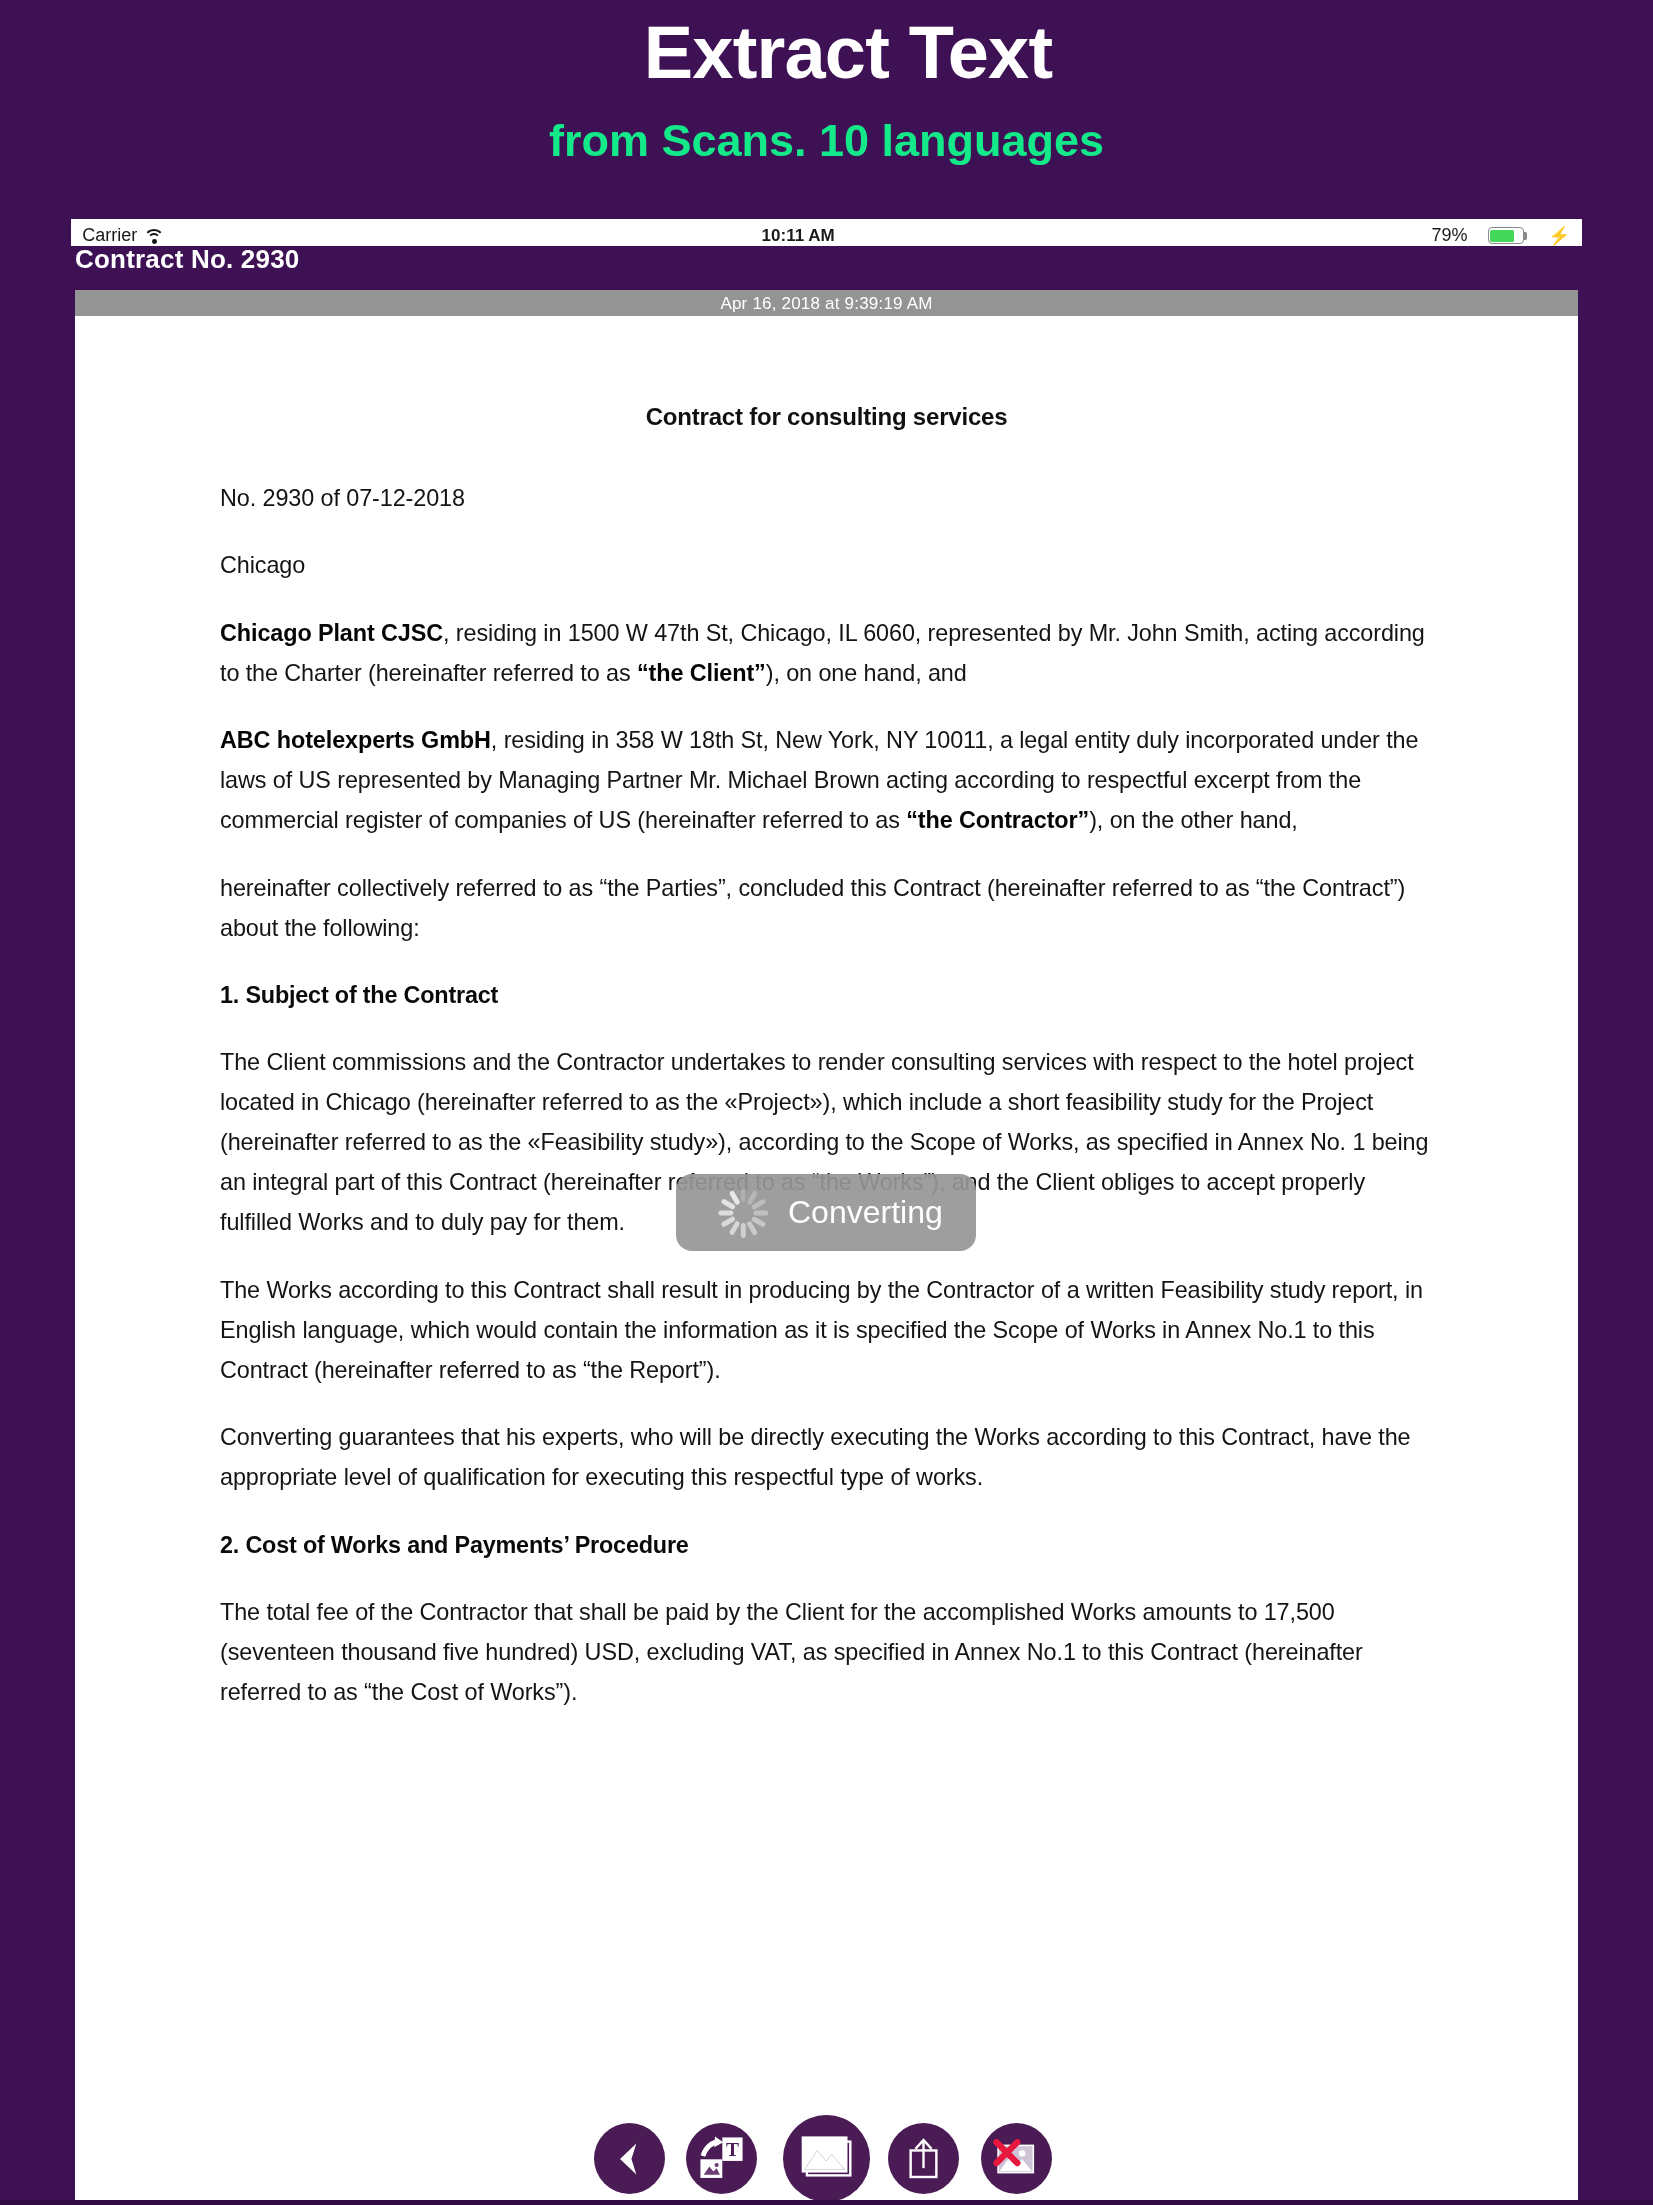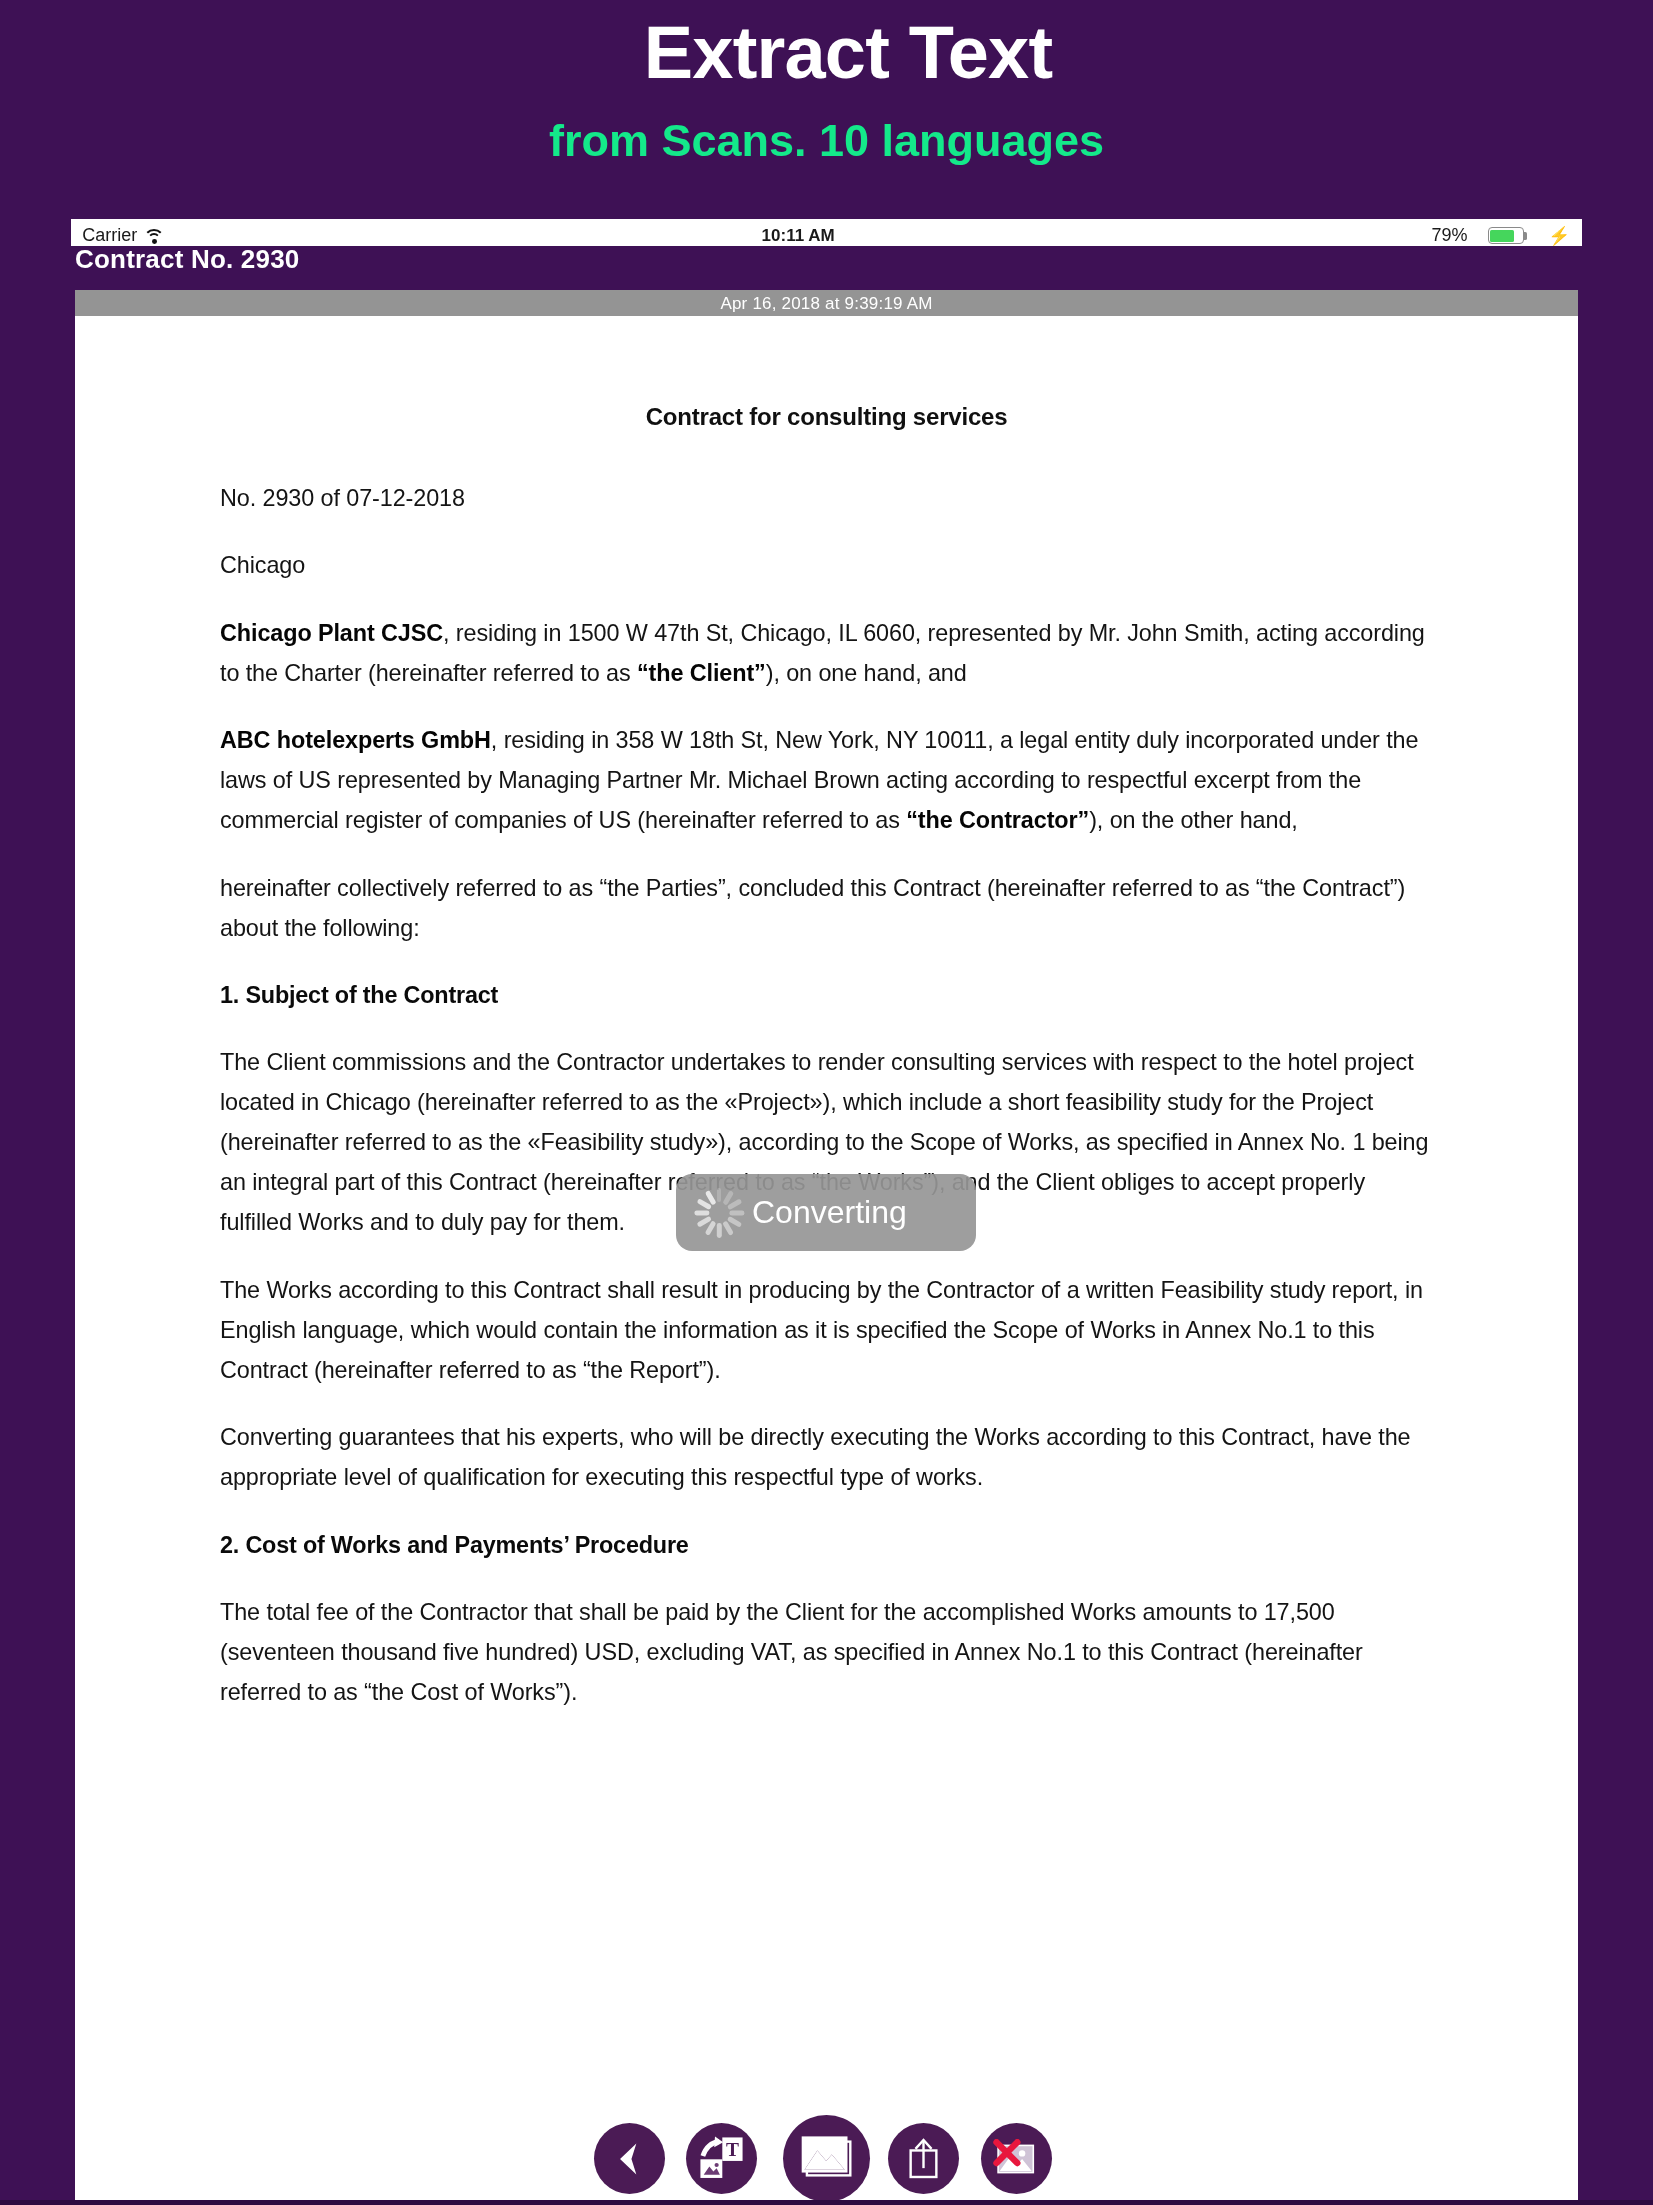--- a/index.html
+++ b/index.html
@@ -81,21 +81,21 @@
     margin-bottom: 27.4px; letter-spacing: -0.1px;
   }
   .doc-h { font-size: 23.4px; line-height: 40px; color: #0a0a0a; font-weight: 700;
     margin-bottom: 27.4px; letter-spacing: -0.2px; }
   .doc-p b { font-weight: 700; color: #050505; }
 
   
   .hud {
     position: absolute; left: 676px; top: 1174px; width: 300px; height: 77px;
     background: rgba(150,150,150,0.92); border-radius: 16px;
-    display: flex; align-items: center; gap: 8px; padding: 0 18px;
+    display: flex; align-items: center; gap: 20px; padding: 0 42px;
   }
   .spinner { position: relative; width: 50px; height: 50px; flex: 0 0 auto; }
   .spinner i {
     position: absolute; left: 50%; top: 0; width: 4.8px; height: 14.5px;
     margin-left: -2.4px; background: #ededed; border-radius: 2.4px;
     transform-origin: 2.4px 25px;
   }
   .hud-label { color: #FFFFFF; font-size: 32px; font-weight: 400; white-space: nowrap; }
 
   

